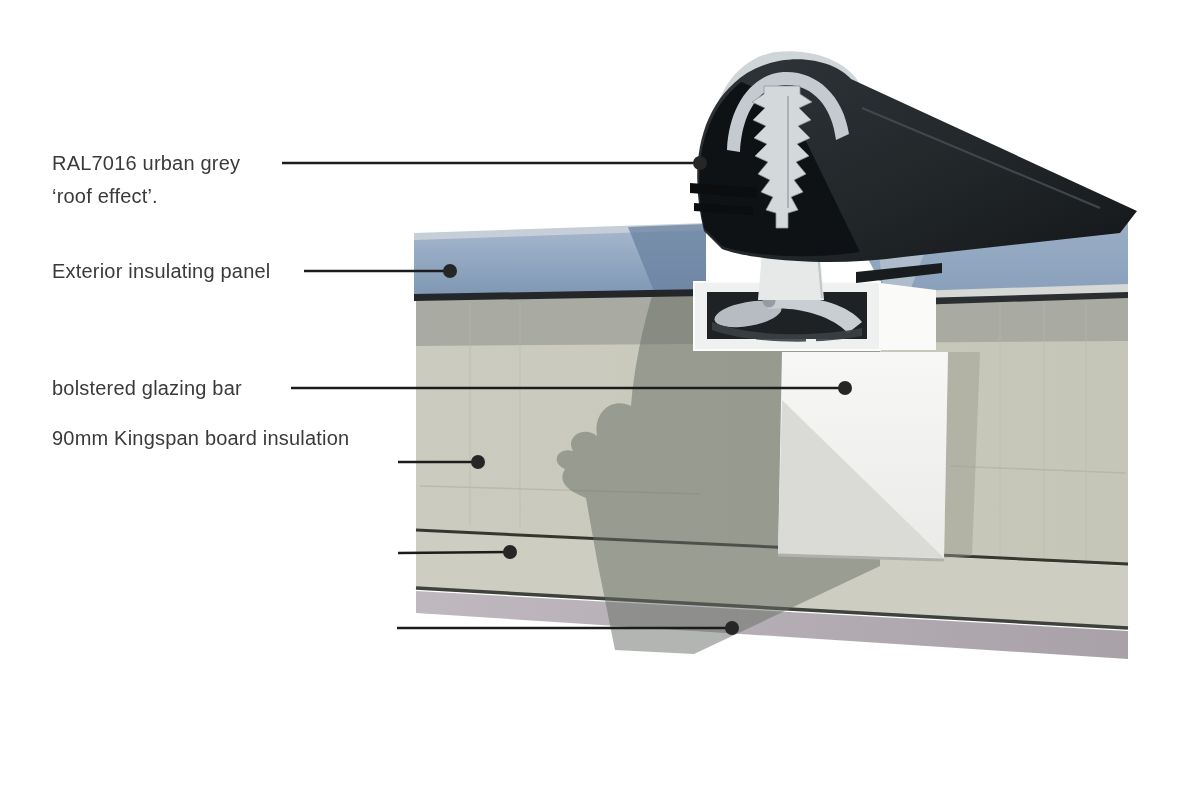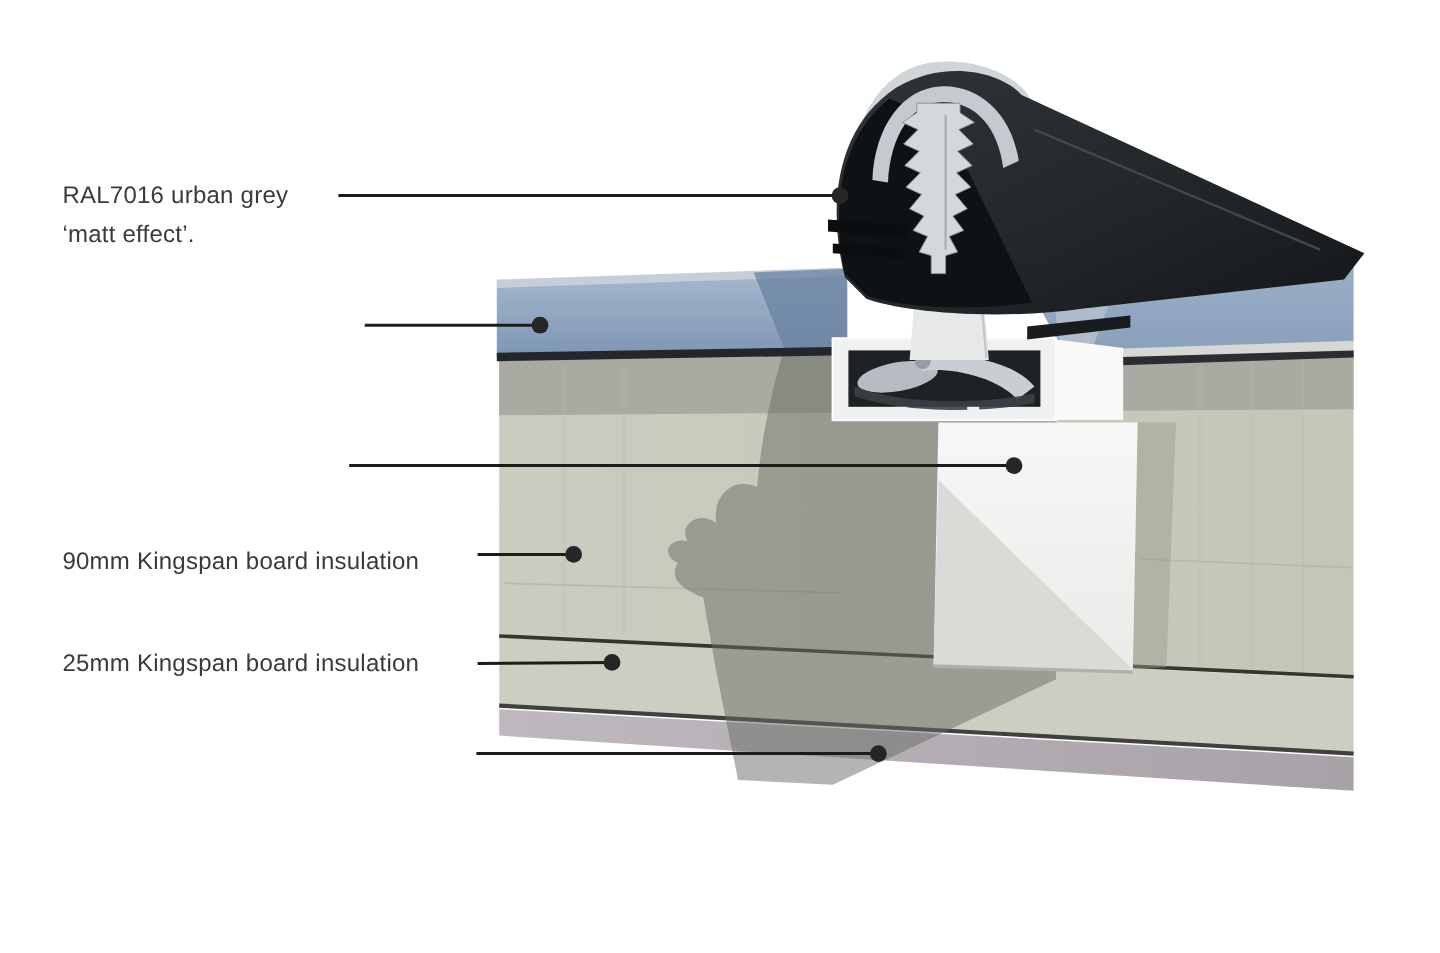--- a/index.html
+++ b/index.html
@@ -130,17 +130,18 @@
     <circle cx="700" cy="163" r="7"></circle>
     <circle cx="450" cy="271" r="7"></circle>
     <circle cx="845" cy="388" r="7"></circle>
     <circle cx="478" cy="462" r="7"></circle>
     <circle cx="510" cy="552" r="7"></circle>
     <circle cx="732" cy="628" r="7"></circle>
   </g>
 </svg>
 
 <div class="lbl" style="top:151px">RAL7016 urban grey</div>
-<div class="lbl" style="top:184px">‘matt effect’.</div>
-<div class="lbl" style="top:456px">90mm Kingspan board insulation</div>
-<div class="lbl" style="top:541px">25mm Kingspan board insulation</div>
+<div class="lbl" style="top:184px">‘roof effect’.</div>
+<div class="lbl" style="top:259px">Exterior insulating panel</div>
+<div class="lbl" style="top:376px">bolstered glazing bar</div>
+<div class="lbl" style="top:426px">90mm Kingspan board insulation</div>
 
 </div>
 
 </body></html>

